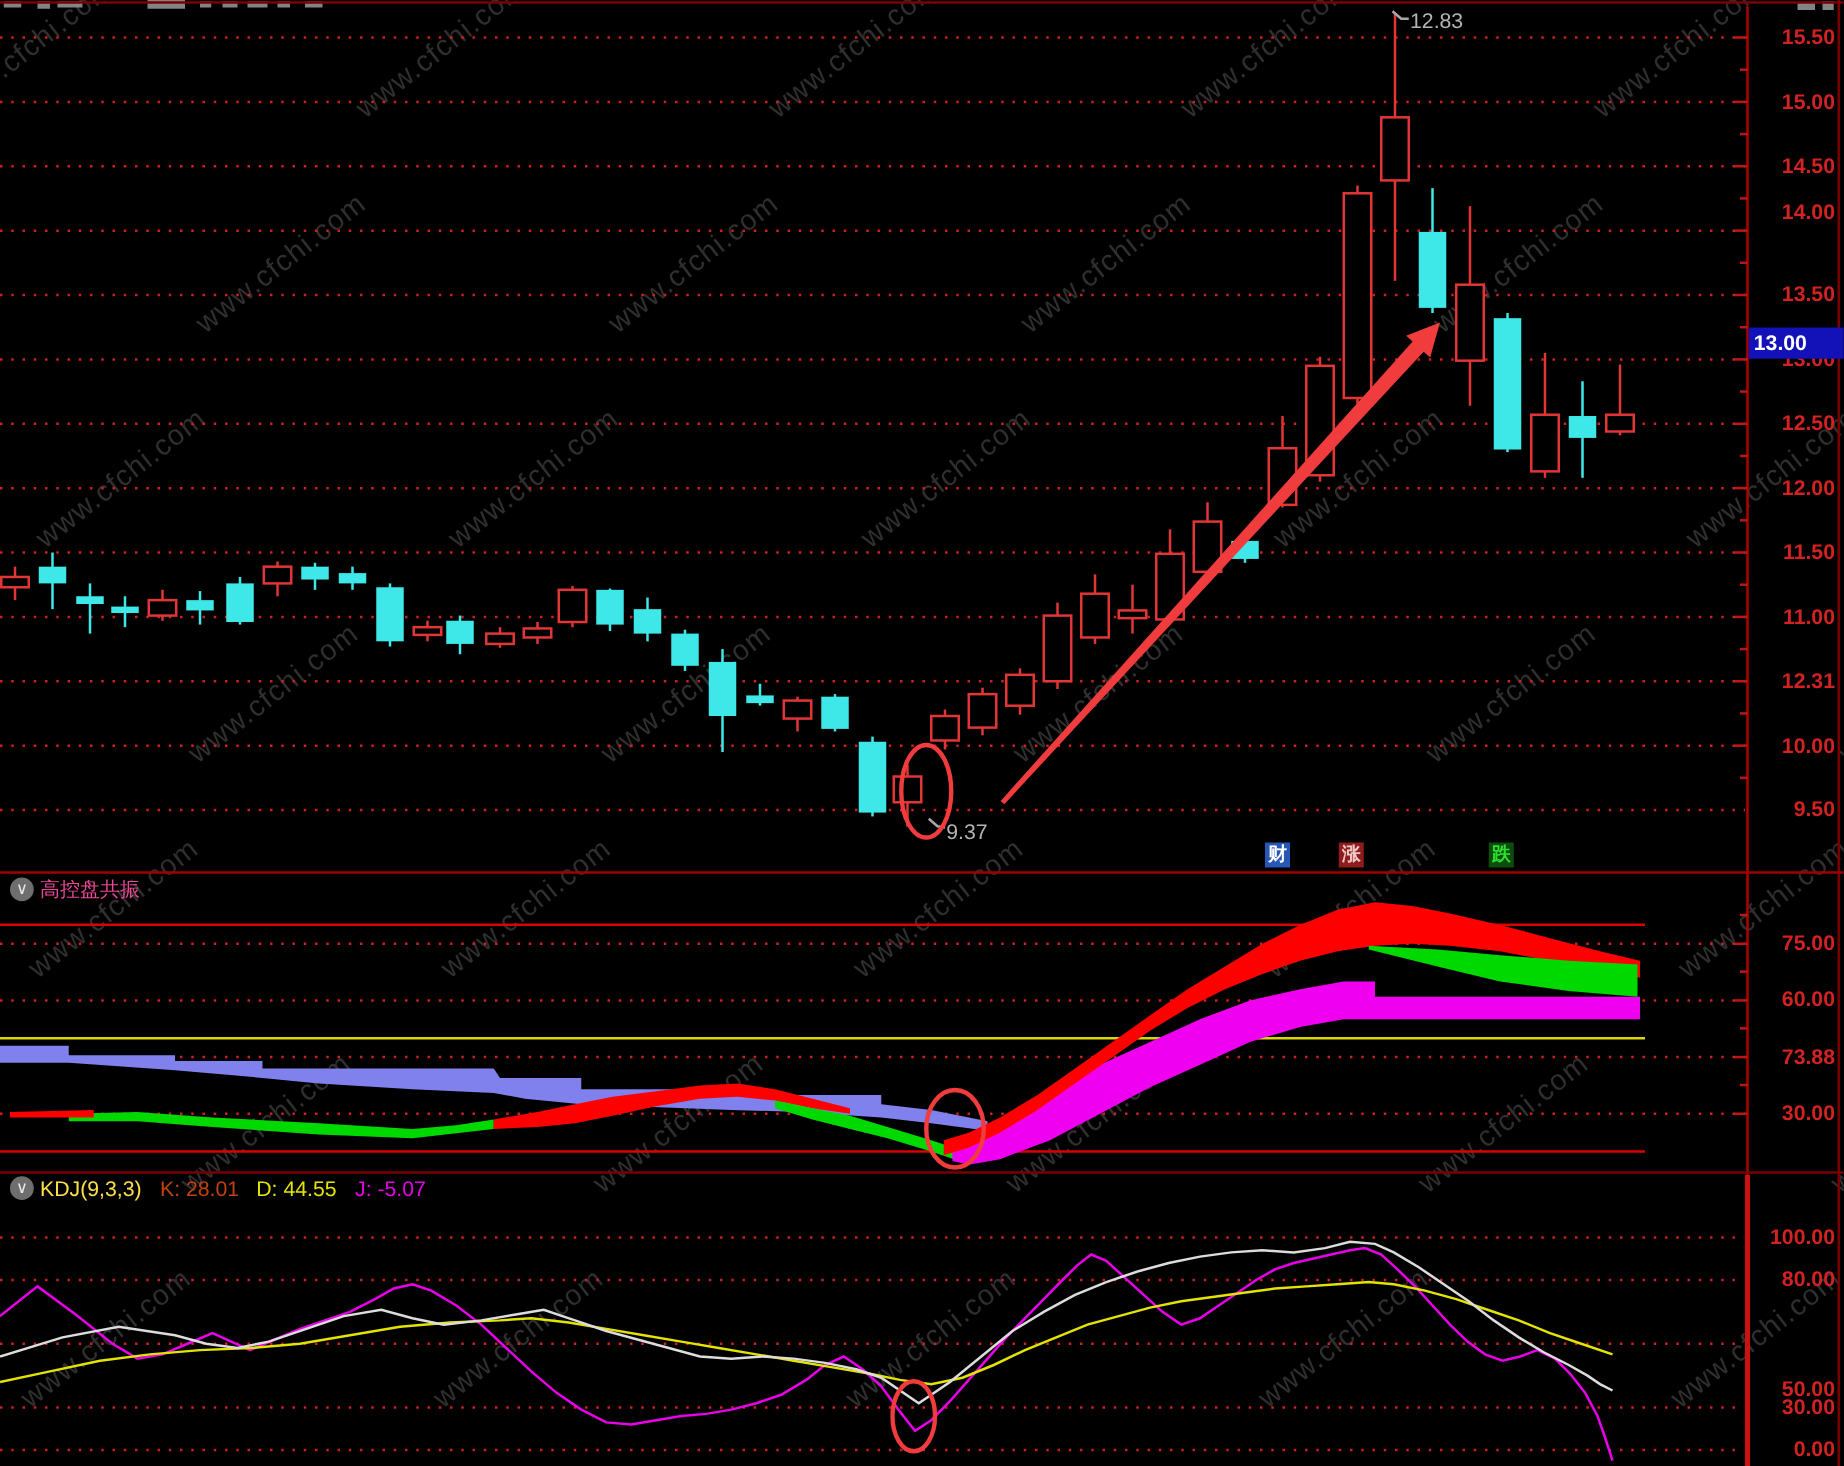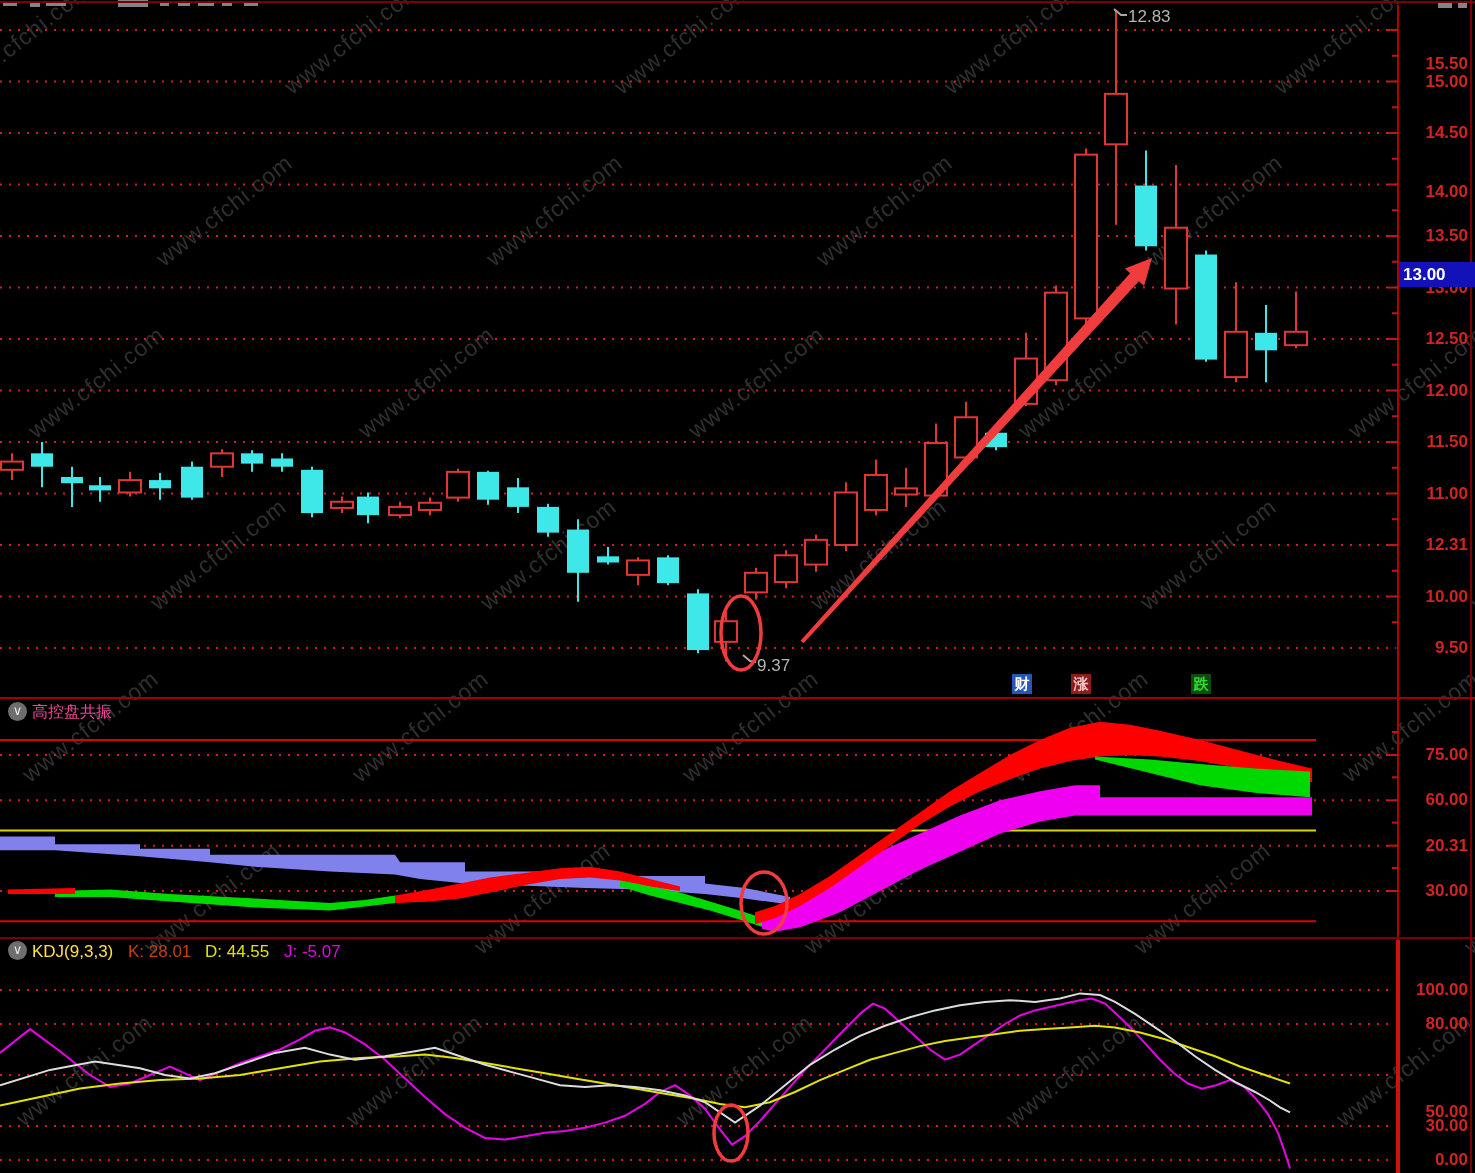--- a/index.html
+++ b/index.html
@@ -246,36 +246,36 @@
       <polyline points="0,1052.9 30,1029.1 60,1051.2 90,1075.0 110,1086.9 130,1083.5 150,1075.0 170,1066.5 185,1073.3 200,1080.1 220,1071.6 240,1063.1 260,1056.3 280,1049.5 300,1039.3 315,1030.8 330,1027.4 345,1032.5 365,1044.4 385,1059.7 405,1078.4 425,1097.1 445,1114.1 465,1127.7 485,1137.9 505,1139.6 525,1136.2 545,1132.8 565,1131.1 585,1127.7 605,1122.6 625,1115.8 645,1103.9 660,1092.0 675,1085.2 690,1095.4 705,1109.0 720,1129.4 732,1144.7 745,1136.2 760,1120.9 775,1103.9 790,1086.9 805,1069.9 820,1054.6 835,1039.3 850,1024.0 862,1012.1 873,1003.6 885,1008.7 900,1022.3 915,1035.9 930,1049.5 945,1059.7 960,1054.6 975,1044.4 990,1034.2 1005,1024.0 1020,1015.5 1035,1010.4 1050,1007.0 1065,1003.6 1080,1000.2 1092,998.5 1105,1003.6 1118,1015.5 1132,1029.1 1146,1044.4 1160,1059.7 1174,1073.3 1188,1083.5 1202,1088.6 1216,1085.2 1230,1080.1 1244,1086.9 1256,1098.8 1268,1114.1 1278,1132.8 1284,1149.8 1290,1168.5" fill="none" stroke="#e800e8" stroke-width="2"></polyline>
       <polyline points="0,1105.6 40,1097.1 80,1088.6 120,1083.5 160,1080.1 200,1078.4 240,1075.0 280,1068.2 320,1061.4 360,1058.0 400,1056.3 425,1054.6 455,1058.0 485,1063.1 515,1068.2 545,1073.3 575,1078.4 605,1083.5 635,1088.6 665,1093.7 695,1098.8 720,1103.9 745,1107.3 770,1102.2 795,1092.0 820,1080.1 845,1069.9 870,1059.7 895,1052.9 920,1046.1 945,1041.0 970,1037.6 995,1034.2 1020,1030.8 1045,1029.1 1070,1027.4 1095,1025.7 1115,1027.4 1140,1032.5 1165,1039.3 1190,1047.8 1215,1056.3 1240,1066.5 1265,1075.0 1290,1083.5" fill="none" stroke="#e3e300" stroke-width="2"></polyline>
       <polyline points="0,1085.2 50,1069.9 95,1061.4 140,1068.2 165,1075.0 190,1078.4 215,1073.3 245,1063.1 275,1052.9 305,1047.8 330,1054.6 355,1059.7 385,1056.3 415,1051.2 435,1047.8 460,1056.3 485,1064.8 510,1071.6 535,1078.4 560,1085.2 585,1086.9 610,1085.2 635,1086.9 660,1090.3 685,1095.4 705,1102.2 735,1122.6 760,1105.6 785,1085.2 810,1064.8 835,1049.5 860,1035.9 885,1025.7 910,1017.2 935,1010.4 960,1005.3 985,1001.9 1010,1000.2 1035,1001.9 1060,998.5 1080,993.4 1100,995.1 1115,1001.9 1135,1013.8 1155,1027.4 1175,1041.0 1195,1056.3 1215,1069.9 1235,1081.8 1255,1092.0 1270,1100.5 1280,1107.3 1290,1112.4" fill="none" stroke="#dcdcdc" stroke-width="2"></polyline>
       <polygon points="803.5,643.3 1138.9,281.3 1144.1,286.0 1152.0,258.0 1124.9,268.5 1130.1,273.2 800.5,640.7" fill="#f03c3c"></polygon>
       <ellipse cx="741" cy="633" rx="20" ry="37" fill="none" stroke="#f03c3c" stroke-width="3.5"></ellipse>
       <ellipse cx="764" cy="903" rx="23" ry="31" fill="none" stroke="#f03c3c" stroke-width="3.5"></ellipse>
       <ellipse cx="731" cy="1133" rx="17" ry="28" fill="none" stroke="#f03c3c" stroke-width="3.5"></ellipse>
     </svg>
 
   <div id="labels">
-      <div class="axis-label" style="top: 30px; margin-top: 34px;">15.50</div>
+      <div class="axis-label" style="top: 30px;">15.50</div>
       <div class="axis-label" style="top: 81.5px;">15.00</div>
       <div class="axis-label" style="top: 133px;">14.50</div>
-      <div class="axis-label" style="top: 192px; text-align: right;">14.00</div>
+      <div class="axis-label" style="top: 170px; text-align: right;">14.00</div>
       <div class="axis-label" style="top: 236px;">13.50</div>
       <div class="axis-label" style="top: 287.5px;">13.00</div>
       <div class="axis-label" style="top: 339px;">12.50</div>
       <div class="axis-label" style="top: 390.5px;">12.00</div>
       <div class="axis-label" style="top: 442px;">11.50</div>
       <div class="axis-label" style="top: 493.5px;">11.00</div>
       <div class="axis-label" style="top: 545px;">12.31</div>
       <div class="axis-label" style="top: 596.5px;">10.00</div>
       <div class="axis-label" style="top: 648px;">9.50</div>
       <div class="axis-label" style="top: 755px;">75.00</div>
       <div class="axis-label" style="top: 800.333px;">60.00</div>
-      <div class="axis-label" style="top: 845.666px;">20.31</div>
+      <div class="axis-label" style="top: 845.666px;">73.88</div>
       <div class="axis-label" style="top: 890.999px;">30.00</div>
       <div class="axis-label" style="top: 990px;">100.00</div>
       <div class="axis-label" style="top: 1024px;">80.00</div>
       <div class="axis-label" style="top: 1112px;">50.00</div>
       <div class="axis-label" style="top: 1126px;">30.00</div>
       <div class="axis-label" style="top: 1160px;">0.00</div>
     </div>
 
   <div class="ann-label" style="left:1128px;top:7px;">12.83</div>
   <div class="ann-label" style="left:757px;top:656px;">9.37</div>

